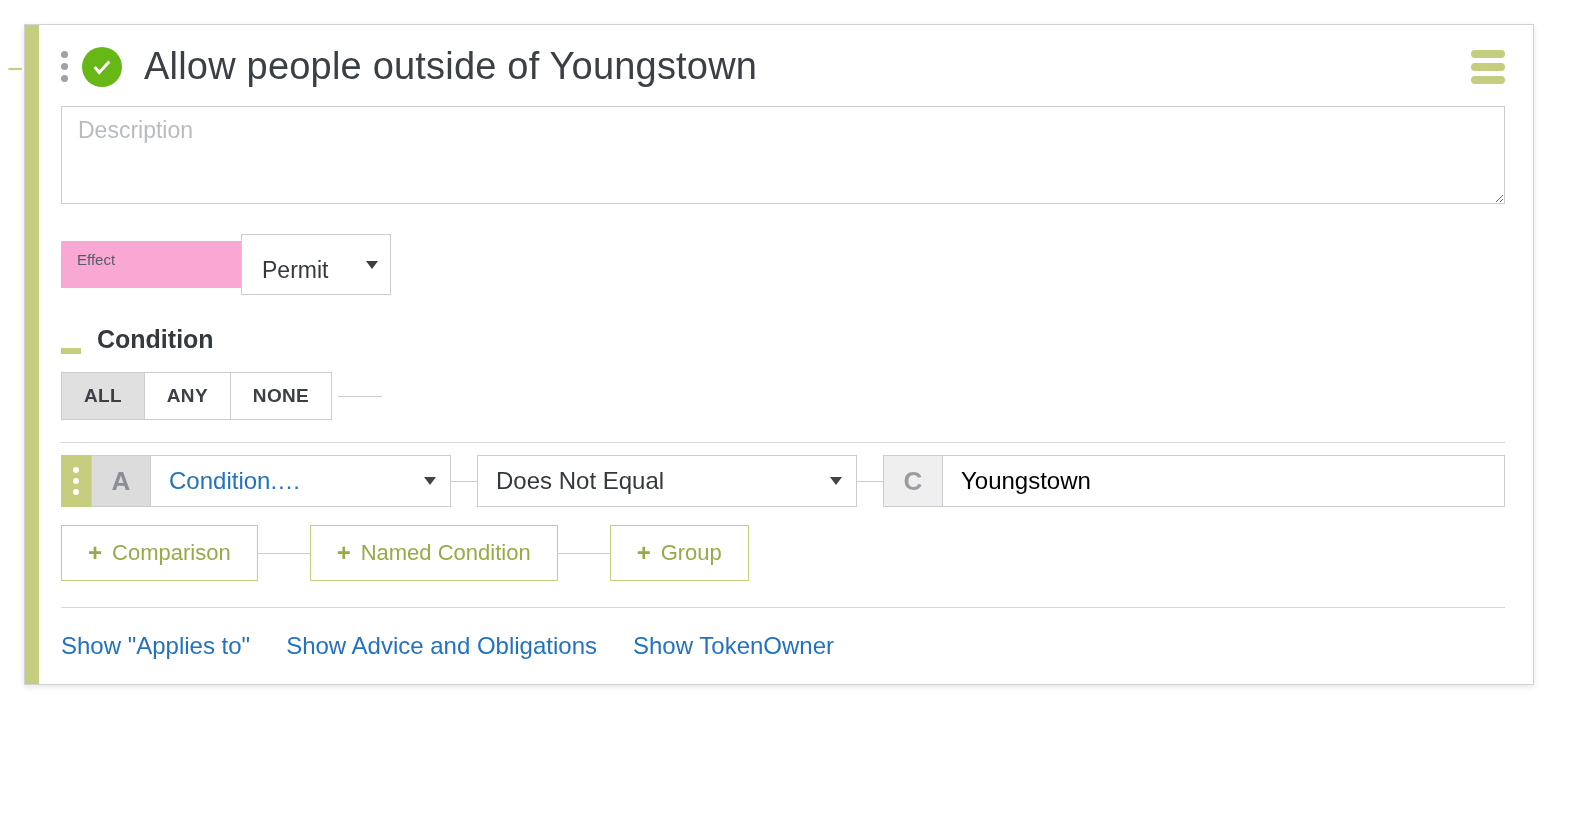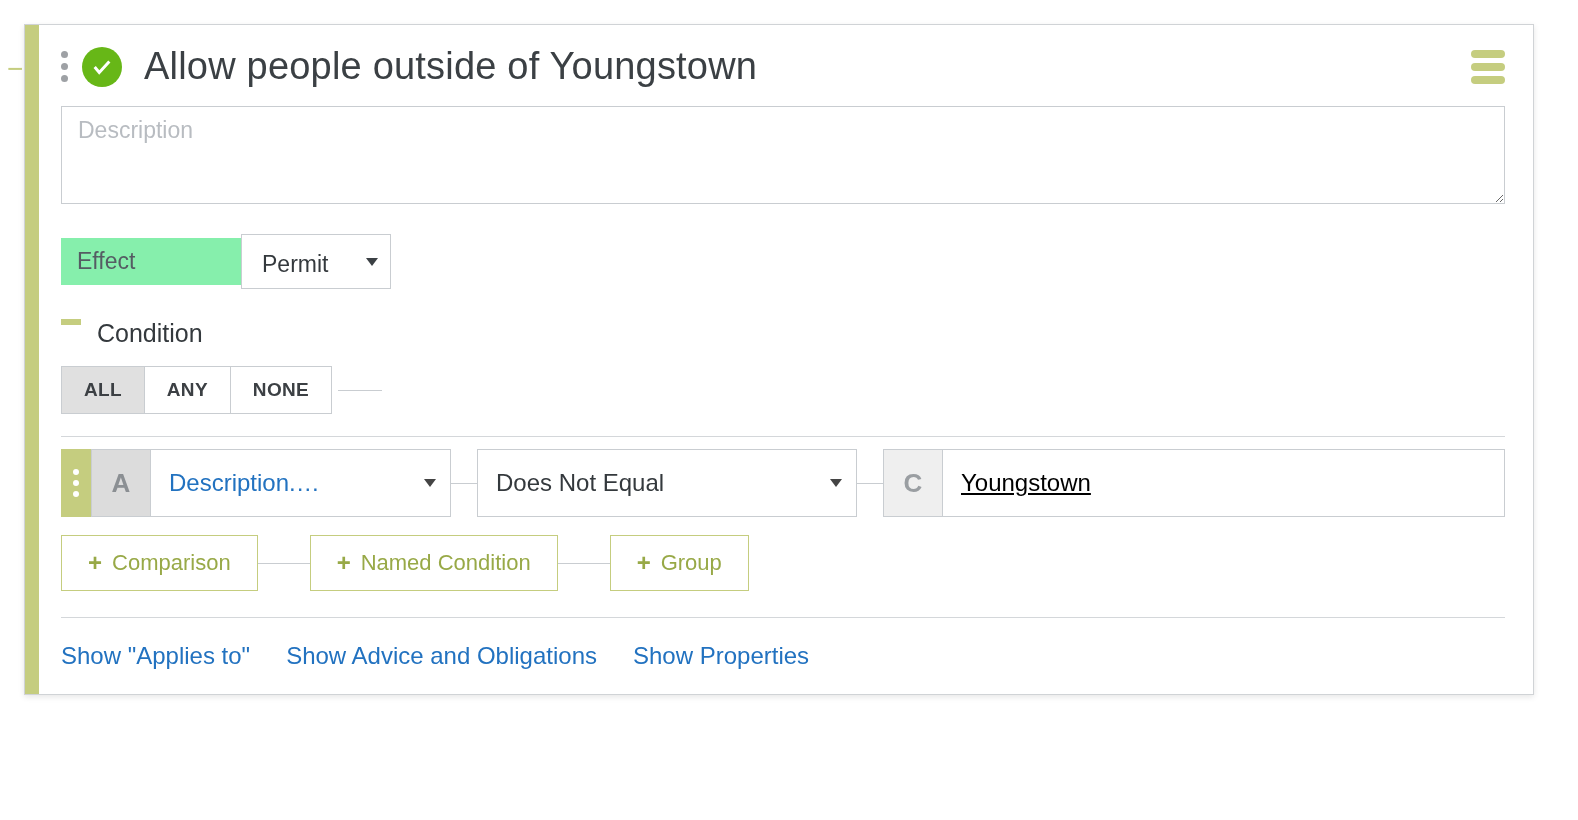--- a/index.html
+++ b/index.html
@@ -64,37 +64,37 @@
     resize:both; font-size:23px; padding:10px 16px;
     font-family:inherit; color:#666;
     background-image: linear-gradient(135deg, transparent 0%, transparent 100%);
   }
   .desc::placeholder { color:#b8bcc1 }
   .row-effect {
     display:flex; align-items:center;
     margin-top:26px;
   }
   .lbl-effect {
-    background:#86efac; color:#555c63; font-size:23px;
-    padding:10px 32px 10px 16px; min-width:180px;
+    background:#f9a8d4; color:#555c63; font-size:15px;
+    padding:10px 32px 20px 16px; min-width:180px;
   }
   .dd-permit {
     font-size:23px;
-    border:1px solid #c9cdd1; padding:16px 40px 10px 20px;
+    border:1px solid #c9cdd1; padding:22px 40px 10px 20px;
     position:relative; min-width:150px; background:#fff; display:flex; align-items:flex-start;
     cursor:pointer;
   }
   .caret {
     position:absolute; right:12px; top:50%; transform:translateY(-50%);
     border-left:6px solid transparent; border-right:6px solid transparent;
     border-top:8px solid #3b4044;
   }
   .cond-head {
-    display:flex; align-items:flex-start; gap:16px;
-    margin-top:30px; font-size:25px; color:#34393d;
+    display:flex; align-items:flex-end; gap:16px;
+    margin-top:30px; font-size:25px; color:#34393d;font-weight:bold;
   }
   .cond-minus {
     width:20px; height:6px; background:#c5cd7f; display:inline-block;
     cursor:pointer;
   }
   .op-row {
     display:flex; align-items:center; margin-top:18px; gap:6px;
   }
   .op-btn {
     border:1px solid #c9cdd1; padding:12px 22px;
@@ -139,23 +139,22 @@
     border-left:6px solid transparent;border-right:6px solid transparent;
     border-top:8px solid #444; position:absolute; right:14px
   }
   .c-tag {
     background:#efefef; color:#9a9ea2; font-size:26px; font-weight:700;
     width:60px; display:flex;align-items:center;justify-content:center;
     border:1px solid #c9cdd1;
   }
   .val-input {
     border:1px solid #c9cdd1; border-left:0;
-    font-size:24px; padding:0 18px; flex:1; min-width:250px; height:68px;
+    font-size:24px; padding:0 18px; flex:1; min-width:250px; height:52px;
     font-family:inherit;
-    text-decoration:underline;
   }
   .row-conn { width:26px; display:flex; align-items:center }
   .row-conn::before { content:""; flex:1; height:1px; background:#c9cdd1 }
   .addrow {
     display:flex; align-items:center; margin-top:18px;
   }
   .add-btn {
     border:1px solid #c5cd7f; color:#98a947; background:#fff;
     font-size:22px; padding:14px 26px; cursor:pointer;
     display:flex; align-items:center; gap:10px; font-weight:500;
@@ -222,21 +221,21 @@
     <div class="rule-divider"></div>
 
     <div class="cond-row">
       <div class="cond-handle">
         <span></span>
           <span></span>
           <span></span>
       </div>
       <div class="tag-box">A</div>
       <div class="dd-attr">
-        <span>Description.…</span>
+        <span>Condition.…</span>
         <span class="sm-caret"></span>
       </div>
       <div class="row-conn"></div>
       <div class="dd-op">
         <span>Does Not Equal</span>
         <span class="sm-caret"></span>
       </div>
       <div class="row-conn"></div>
       <div class="c-tag">C</div>
       <input class="val-input" value="Youngstown" style="">
@@ -257,16 +256,16 @@
         <span class="plus">+</span>
         <span>Group</span>
       </button>
     </div>
 
     <div class="bottom-div"></div>
 
     <div class="links">
       <a>Show "Applies to"</a>
       <a>Show Advice and Obligations</a>
-      <a>Show Properties</a>
+      <a>Show TokenOwner</a>
     </div>
   </div>
 </div>
 
 </body></html>

